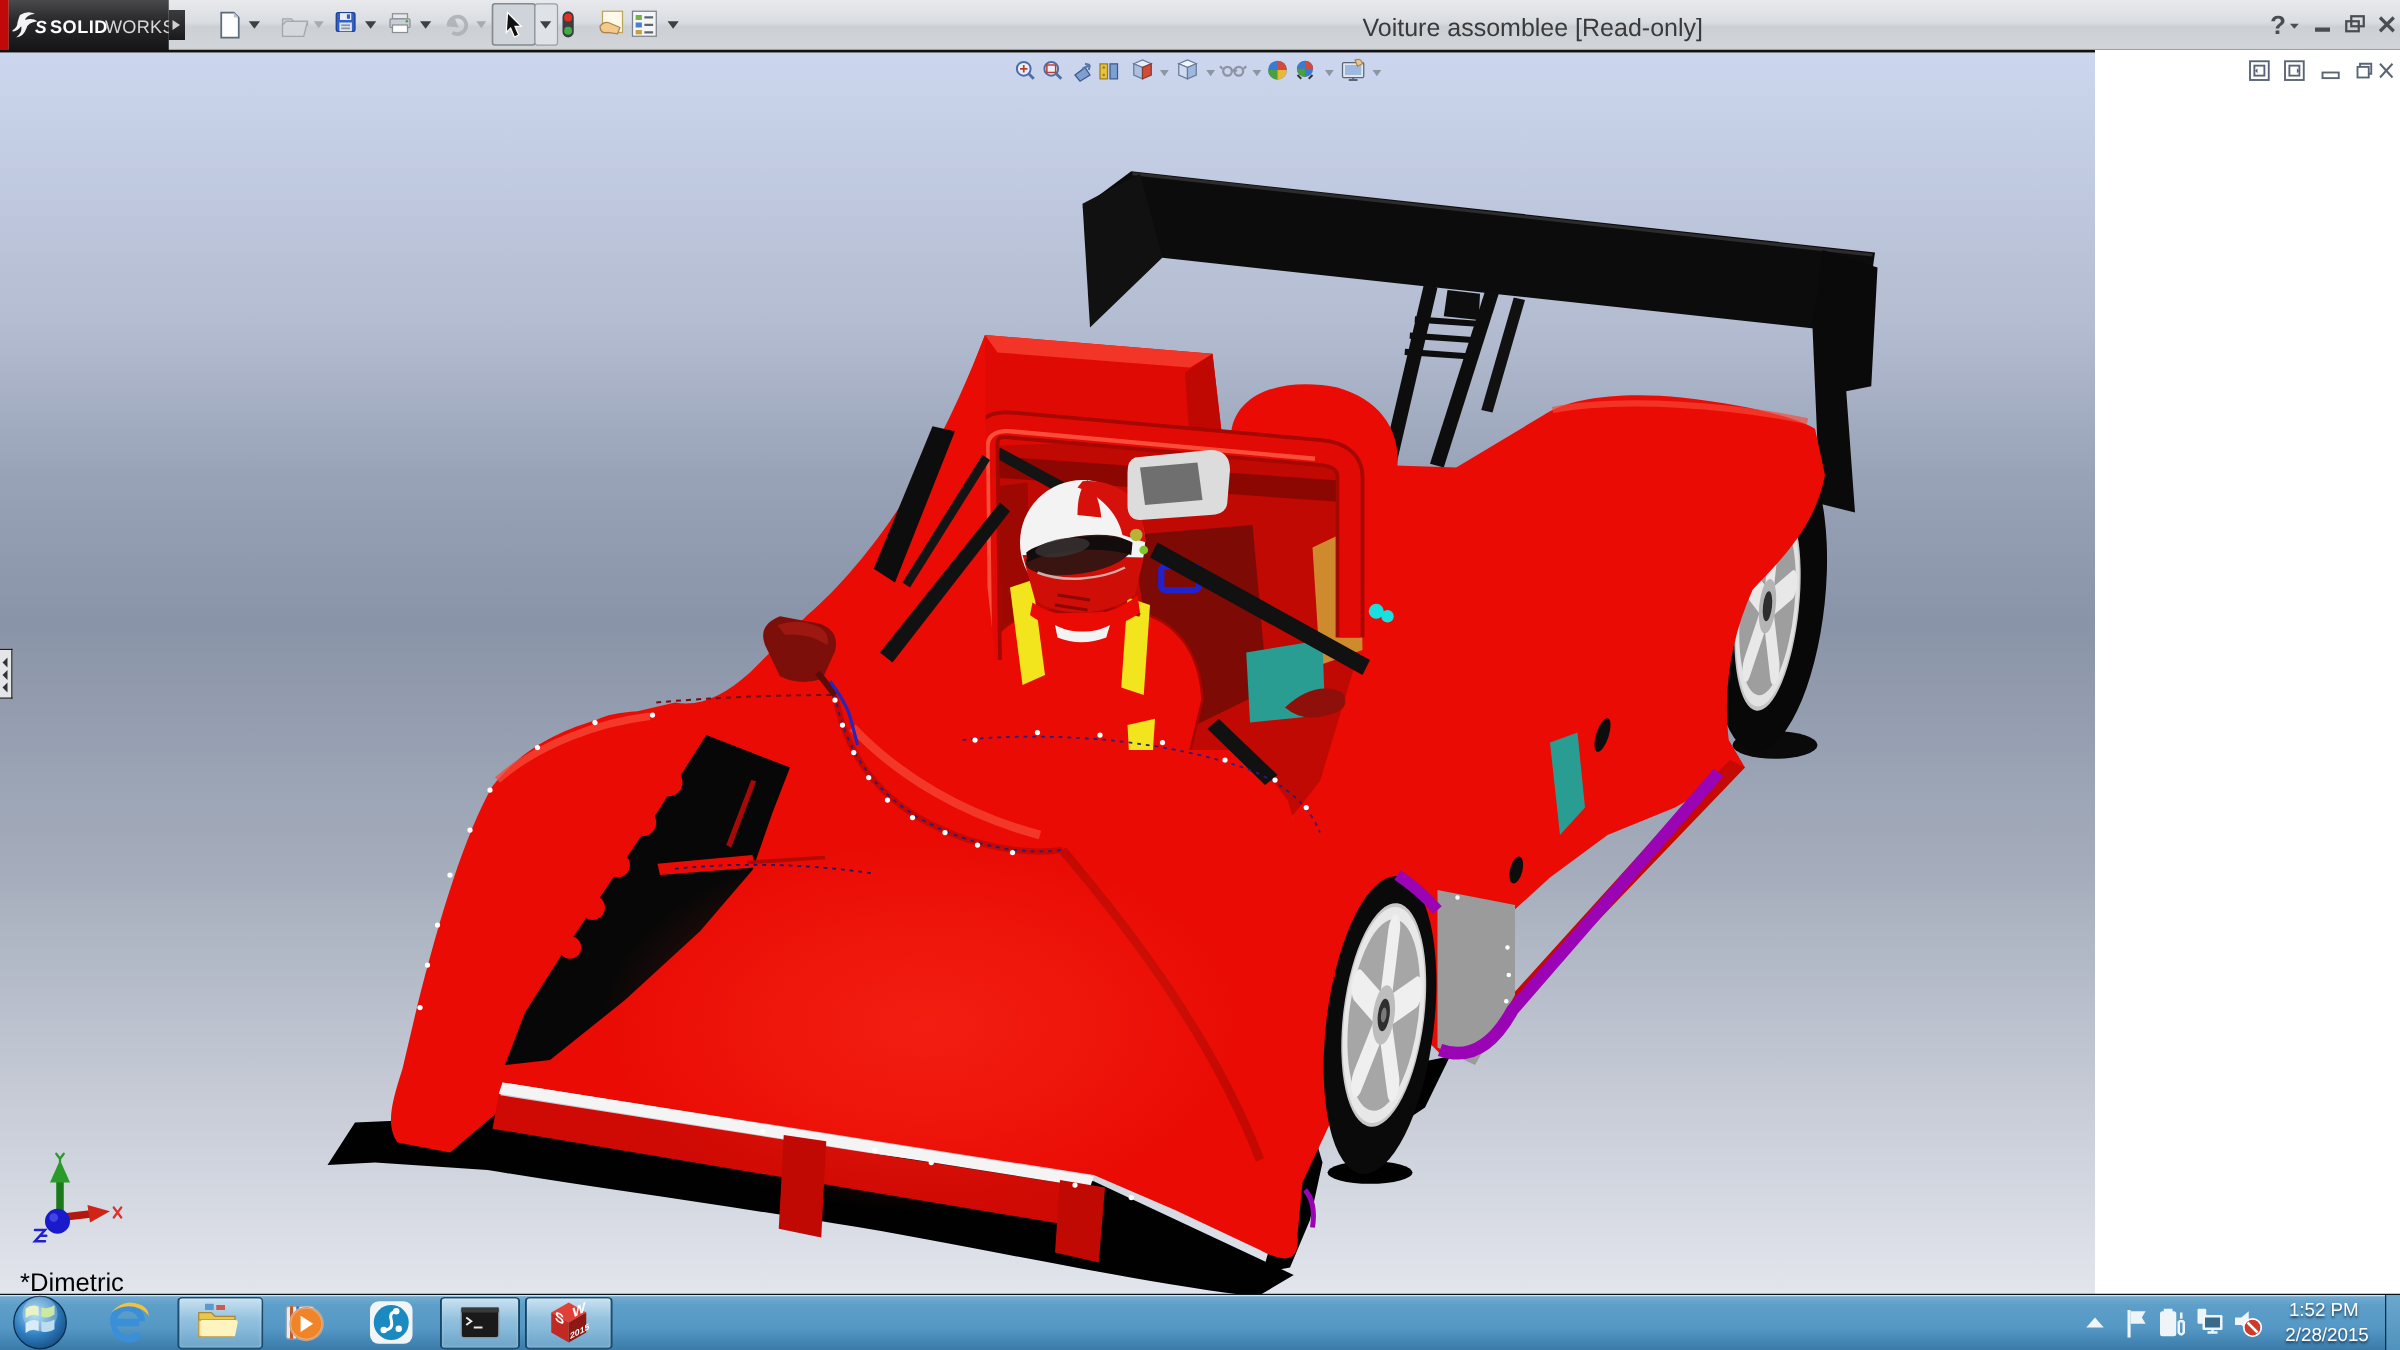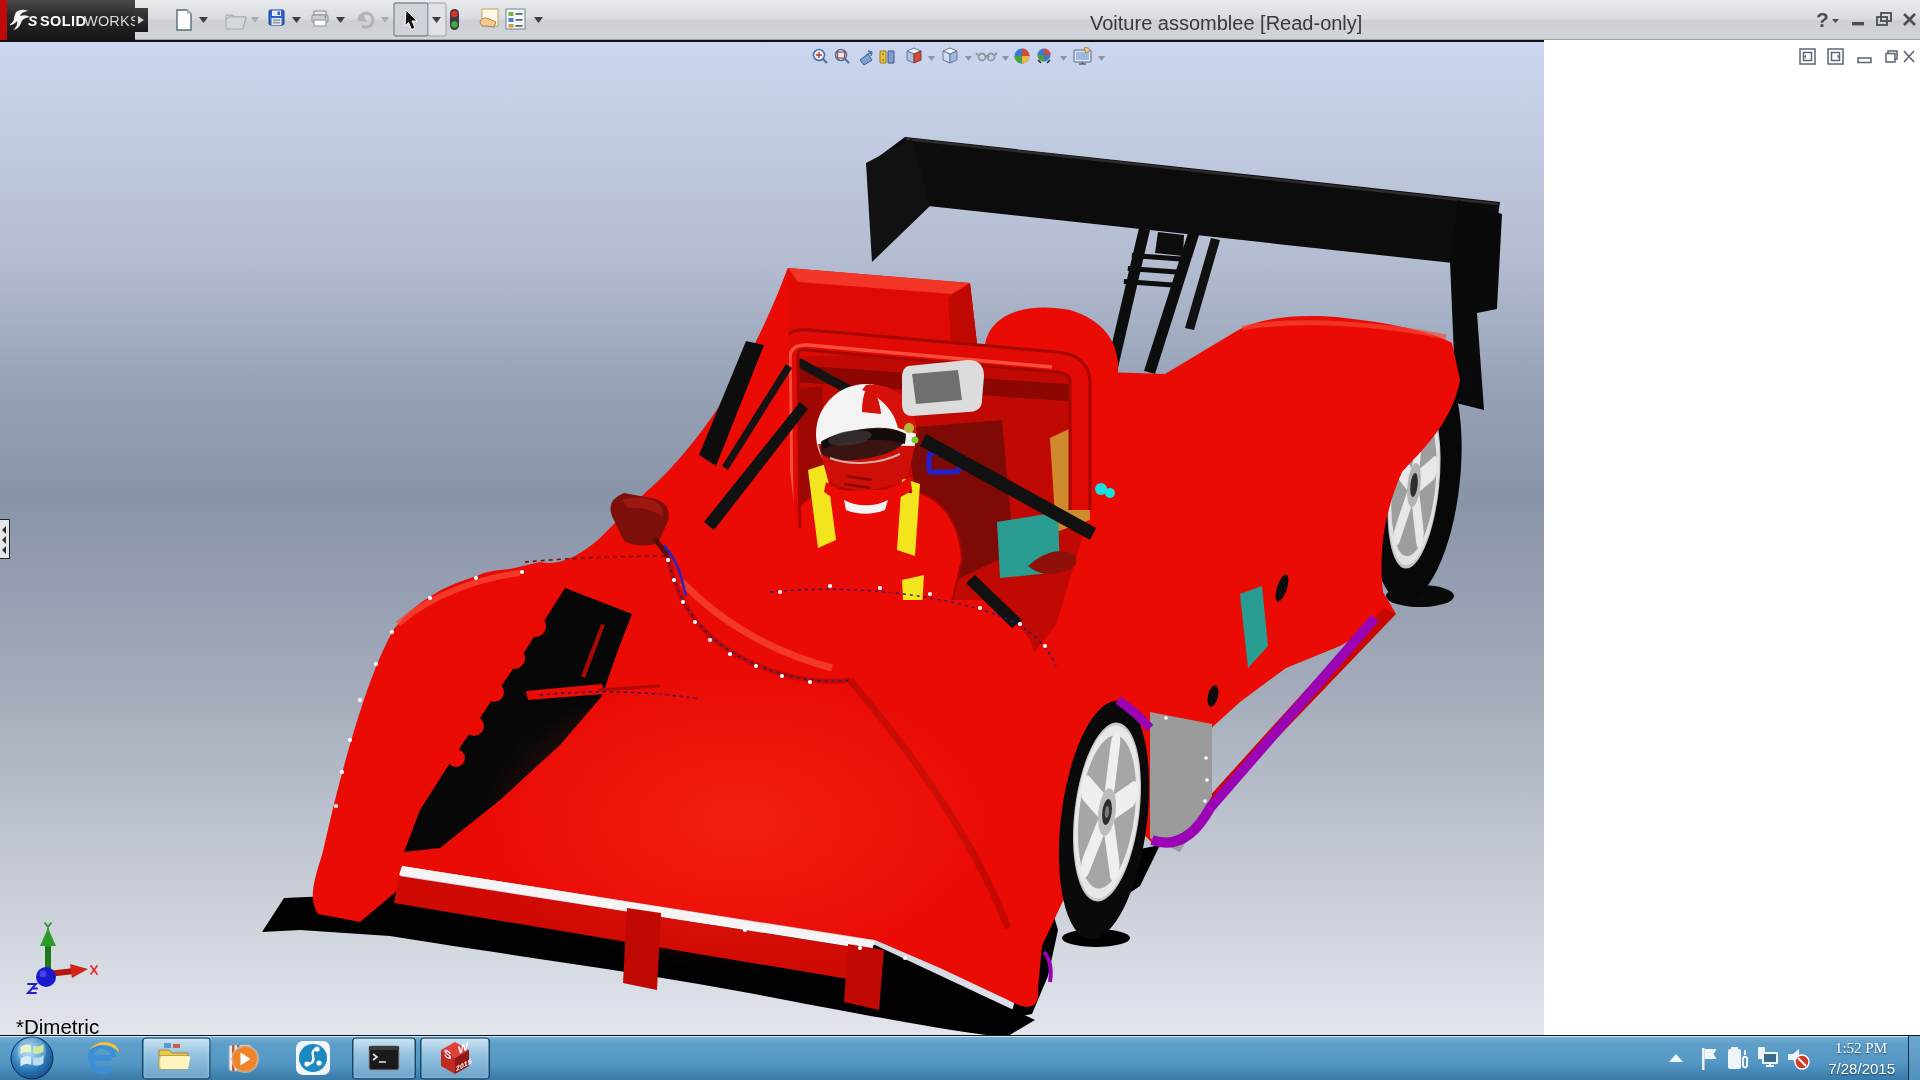--- a/index.html
+++ b/index.html
@@ -11,21 +11,21 @@
     background:linear-gradient(180deg,#e8eaed 0%,#dadde1 45%,#ccd0d5 55%,#d2d5da 100%);
     border-bottom:1px solid #9ea3a9;}
   #redstrip{position:absolute;left:0;top:0;width:7px;height:40px;background:#c00a0a;}
   #swblock{position:absolute;left:7px;top:0;width:128px;height:40px;
     background:linear-gradient(180deg,#4a4a4c 0%,#2a2a2c 40%,#151517 100%);}
   #swtab{position:absolute;left:135px;top:8px;width:13px;height:24px;
     background:linear-gradient(180deg,#3c3c3e,#1a1a1c);}
   #swtab:after{content:"";position:absolute;left:3px;top:8px;border-left:6px solid #cfcfcf;
     border-top:4px solid transparent;border-bottom:4px solid transparent;}
   
-  #viewport{position:absolute;left:0;top:40px;width:1544px;height:995px;
+  #viewport{position:absolute;left:0;top:40px;width:1676px;height:995px;
     border-top:2px solid #111;
     background:linear-gradient(180deg,#ccd6ee 0%,#b3bcd0 22%,#99a3b7 34%,#8a94a8 46%,#a5adbc 66%,#c6cbd6 84%,#e2e5ec 100%);}
   #lefttab{position:absolute;left:0;top:477px;width:10px;height:40px;background:#e4e6e8;
     border:1px solid #222;border-left:none;}
   #dimetric{position:absolute;left:16px;top:973px;color:#000;font-size:20.5px;}
   
   #taskbar{position:absolute;left:0;top:1035px;width:1920px;height:45px;
     background:linear-gradient(180deg,#77aed2 0%,#5d9fc9 18%,#5598c5 60%,#4386b4 85%,#3a7aa8 100%);
     border-top:1px solid #08131c;}
   #taskbar:before{content:"";position:absolute;left:0;top:0;width:1920px;height:1px;background:#cfe3f0;}
@@ -497,16 +497,16 @@
         <rect x="4" y="5" width="16" height="12" rx="1" fill="#eef4f8"></rect>
         <rect x="6" y="7" width="12" height="8" fill="#3a6a8a"></rect>
         <path d="M8,19 l8,0 m-4,-2 l0,2" stroke="#eef4f8" stroke-width="2"></path>
       </g>
 <g transform="translate(1788,12)">
         <path d="M0,6 l5,0 6,-5 0,16 -6,-5 -5,0 z" fill="#eef4f8"></path>
         <circle cx="14" cy="14" r="7" fill="#d03a2a" stroke="#fff" stroke-width="1.4"></circle>
         <path d="M10,10 l8,8" stroke="#fff" stroke-width="2"></path>
       </g>
 </svg>
-  <div class="traytime" style="right:33px;top:4px;font-family:Liberation Serif, serif;">1:52 PM</div>
-  <div class="traytime" style="right:25px;top:24px;">7/28/2015</div>
+  <div class="traytime" style="right:33px;top:4px;">1:52 PM</div>
+  <div class="traytime" style="right:25px;top:24px;">2/28/2015</div>
   <div id="showdesk"></div>
 </div>
 
 </body></html>

